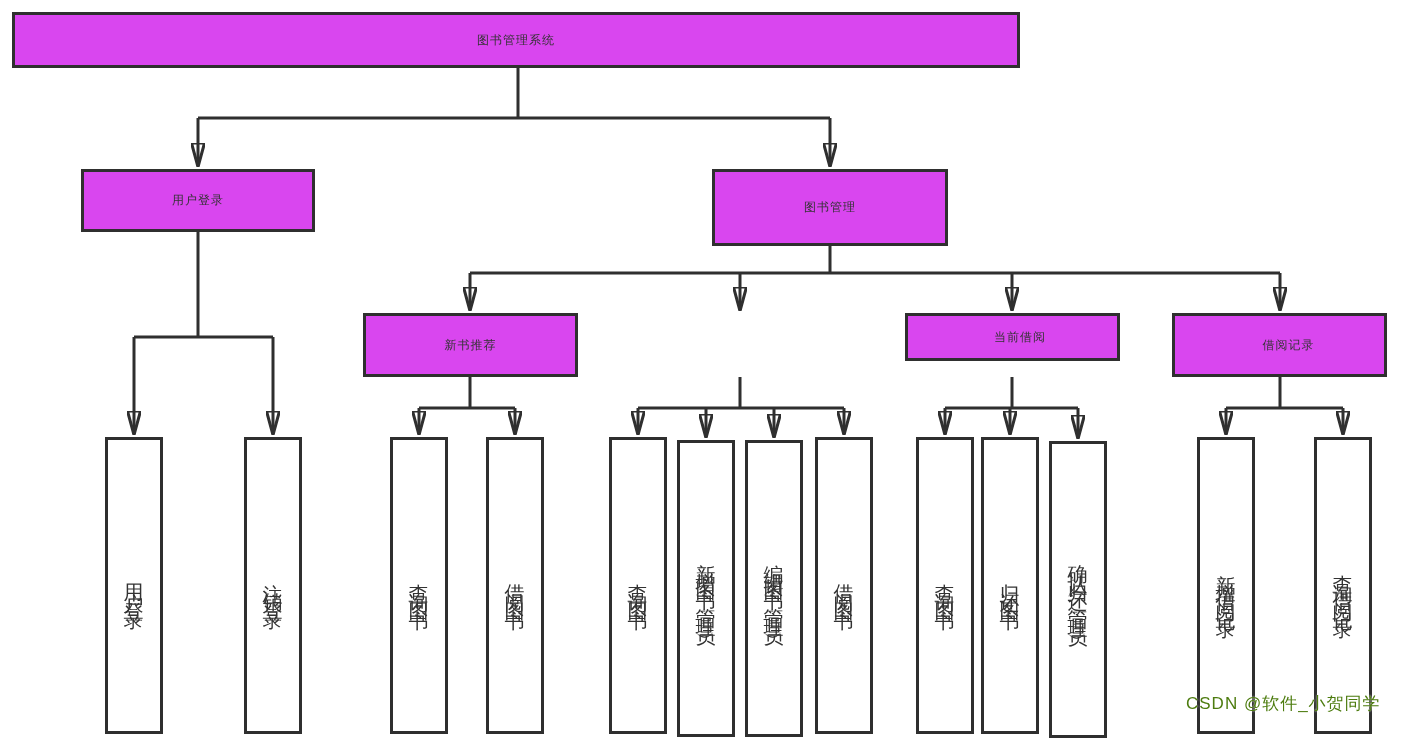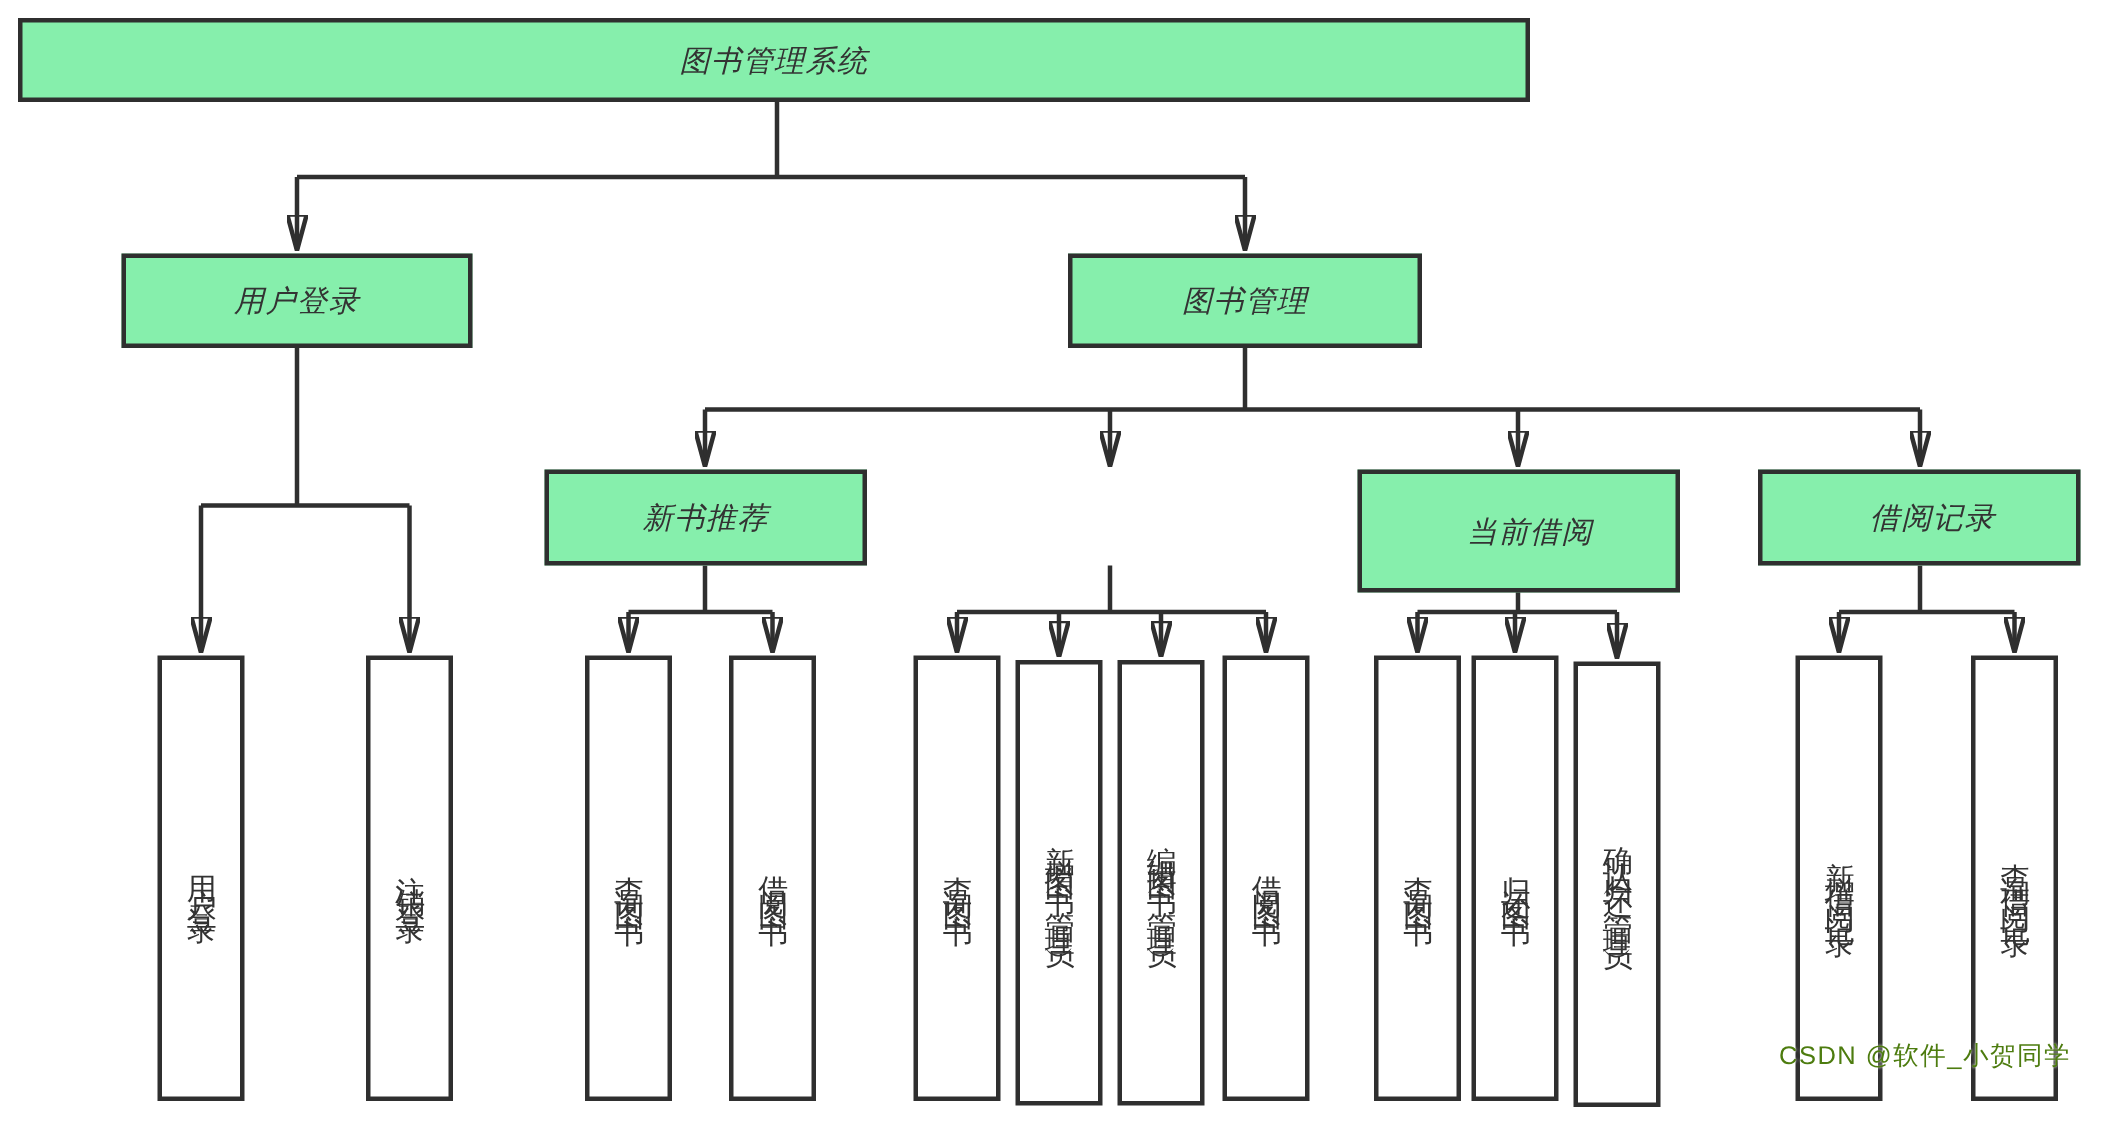--- a/index.html
+++ b/index.html
@@ -11,23 +11,23 @@
     position:relative;
     width:1405px;height:747px;
     background:#ffffff;
     overflow:hidden;
     font-family:"Liberation Sans","DejaVu Sans",sans-serif;
   }
   #wires{position:absolute;left:0;top:0;z-index:0;}
   #wires path, #wires line{stroke:var(--line);stroke-width:3;fill:none;}
   .box{
     position:absolute;z-index:1;box-sizing:border-box;
-    border:3px solid var(--line);background:#86efac;
+    border:3px solid var(--line);background:#d946ef;
     display:flex;align-items:center;justify-content:center;
-    font-size:20px;color:var(--text);letter-spacing:1px;font-style:italic;
+    font-size:12px;color:var(--text);letter-spacing:1px;
   }
   .vbox{
     position:absolute;z-index:1;box-sizing:border-box;
     width:58px;height:297px;
     border:3px solid var(--line);background:#ffffff;
     display:flex;align-items:center;justify-content:center;
   }
   .vbox span{
     writing-mode:vertical-lr;text-orientation:mixed;
     font-size:20px;letter-spacing:9px;line-height:1;
@@ -97,24 +97,24 @@
     <g>
       <path d="M1280,377 L1280,408 M1226,408 L1343,408"></path>
       <line x1="1226" y1="408" x2="1226" y2="434" marker-end="url(#arrow)"></line>
       <line x1="1343" y1="408" x2="1343" y2="434" marker-end="url(#arrow)"></line>
     </g>
   </svg>
 
   <div class="box" style="left:12px;top:12px;width:1008px;height:56px;">图书管理系统</div>
 
   <div class="box" style="left:81px;top:169px;width:234px;height:63px;">用户登录</div>
-  <div class="box" style="left:712px;top:169px;width:236px;height:63px;text-align:right;">图书管理</div>
+  <div class="box" style="left:712px;top:169px;width:236px;height:77px;text-align:right;">图书管理</div>
 
   <div class="box" style="left:363px;top:313px;width:215px;height:64px;">新书推荐</div>
-  <div class="box" style="left:905px;top:313px;width:215px;height:82px;padding-left:15px;">当前借阅</div>
+  <div class="box" style="left:905px;top:313px;width:215px;height:48px;padding-left:15px;">当前借阅</div>
   <div class="box" style="left:1172px;top:313px;width:215px;height:64px;padding-left:18px;">借阅记录</div>
 
   <div class="vbox" style="left:105px;top:437px;">
     <span>用户登录</span>
   </div>
   <div class="vbox" style="left:244px;top:437px;">
     <span>注销登录</span>
   </div>
 
   <div class="vbox" style="left:390px;top:437px;">

